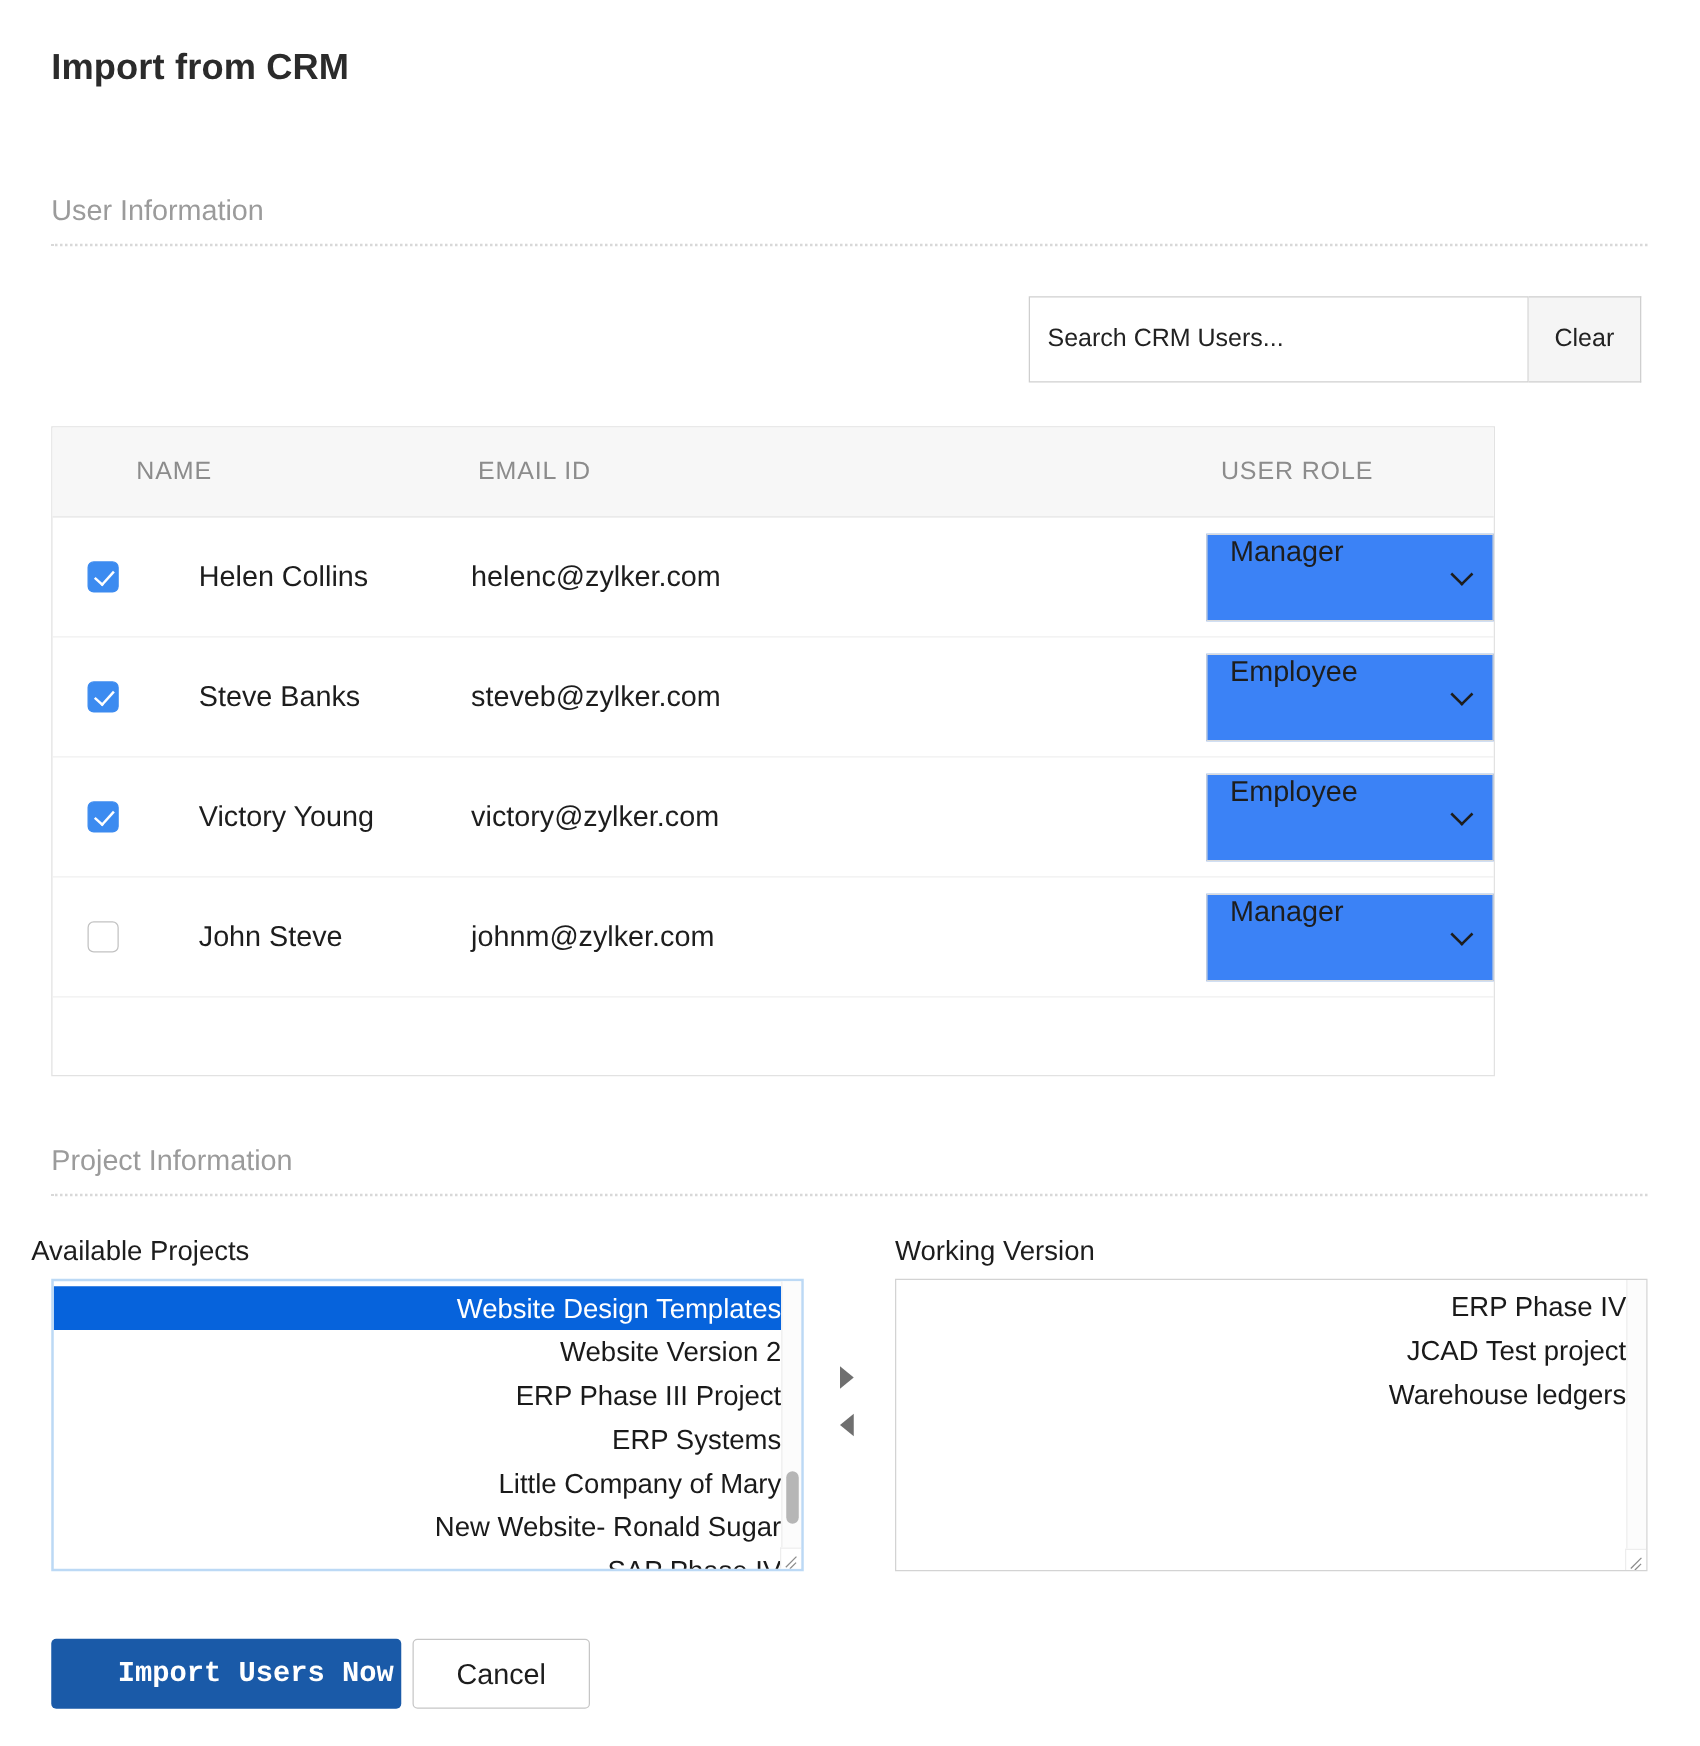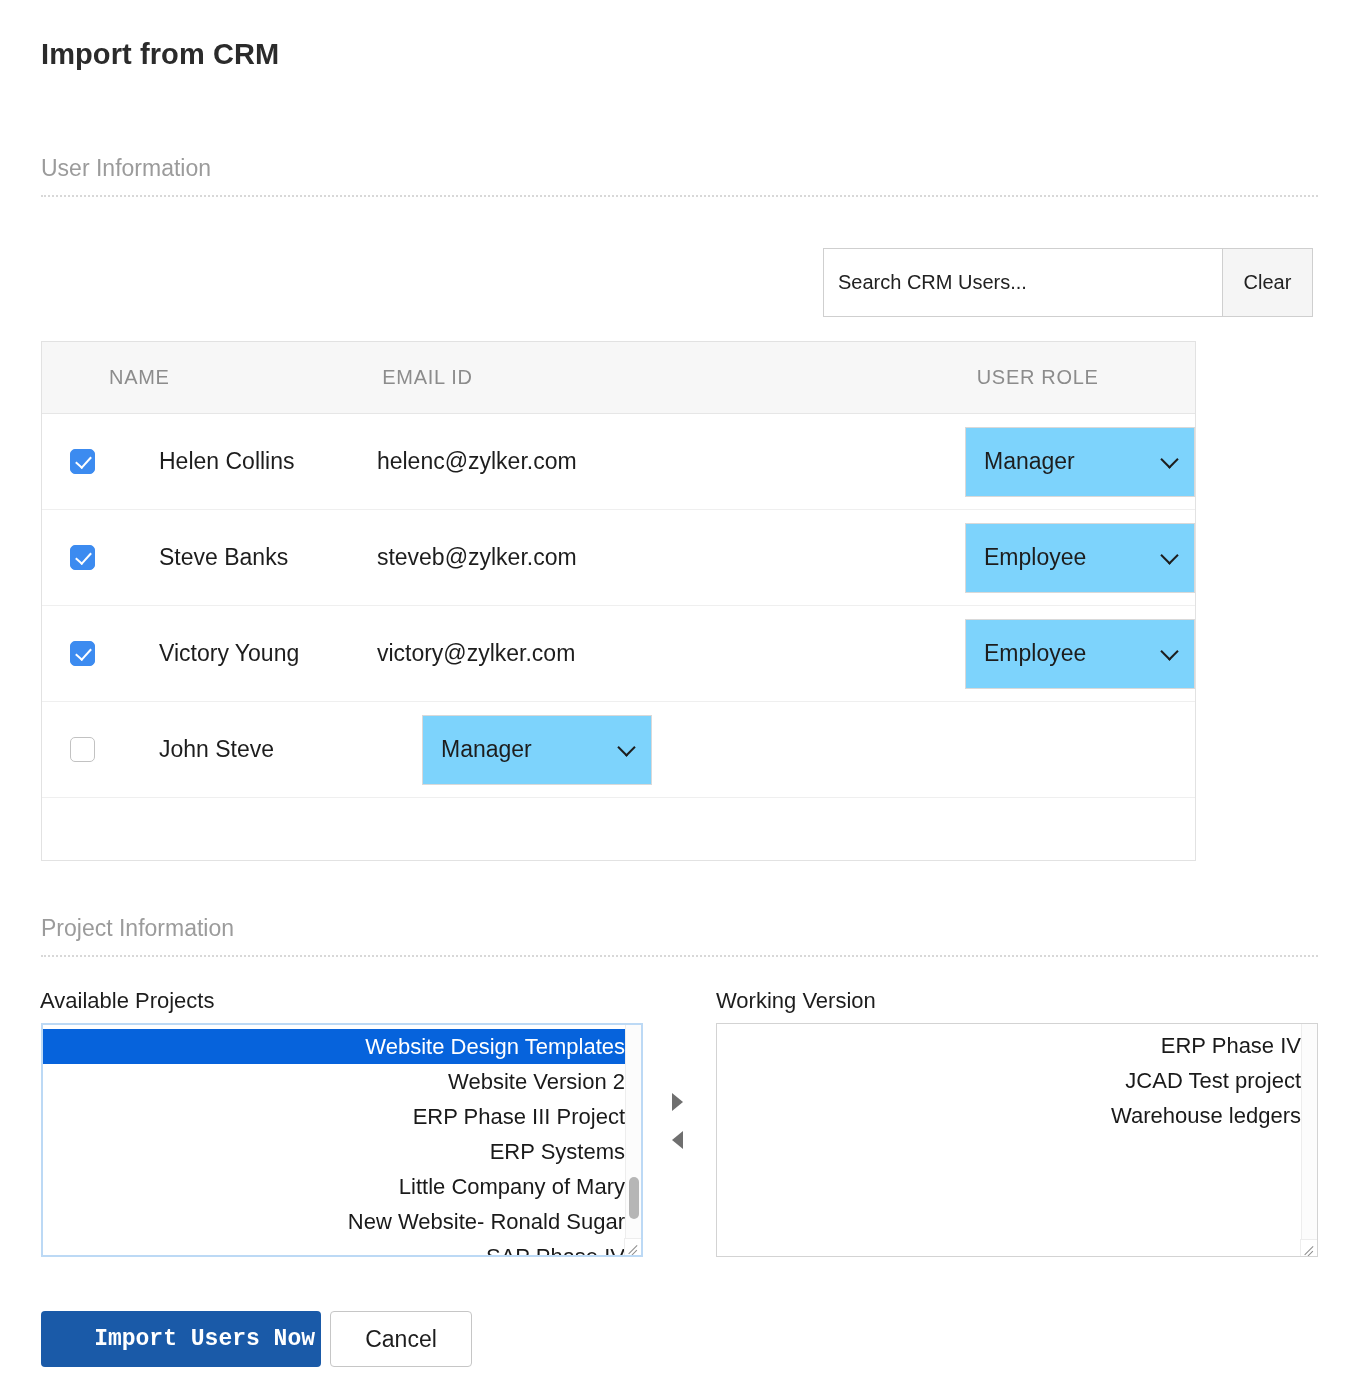--- a/index.html
+++ b/index.html
@@ -40,21 +40,21 @@
     padding-bottom: 13px;
     border-bottom: 2px dotted #d8d8d8;
   }
   .section-user { top: 155px; }
   .section-project { top: 915px; }
 
   
   .search-wrap {
     position: absolute;
     left: 823px;
-    top: 248px;
+    top: 237px;
     display: flex;
     align-items: stretch;
     height: 69px;
   }
   .search-input {
     width: 400px;
     height: 69px;
     border: 1px solid #cfcfcf;
     background: #ffffff;
     font-family: "Liberation Sans", sans-serif;
@@ -162,23 +162,22 @@
     border-width: 0 2.6px 2.6px 0;
     transform: rotate(42deg);
   }
 
   
   .role-select {
     position: relative;
     width: 240px;
     height: 70px;
     border: 1px solid #d9d9d9;
-    background: #7dd3fc;
-    display: flex;
-    align-items: center;
+    background: #3b82f6;
+    display: flex;
     padding: 0 18px;
     font-size: 23px;
     color: #1d1d1d;
     cursor: pointer;
   }
   .role-select .chev {
     position: absolute;
     right: 18px;
     top: 50%;
     width: 13px;
@@ -188,21 +187,21 @@
     border-width: 0 2.4px 2.4px 0;
     transform: rotate(45deg);
   }
 
   
   .proj-label {
     position: absolute;
     font-size: 22px;
     color: #1d1d1d;
   }
-  .label-available { left: 40px; top: 988px; }
+  .label-available { left: 25px; top: 988px; }
   .label-working   { left: 716px; top: 988px; }
 
   .listbox {
     position: absolute;
     background: #ffffff;
     overflow: hidden;
     text-align: right;
   }
   .listbox .inner {
     position: absolute;
@@ -391,20 +390,21 @@
         <span class="chev"></span>
       </div>
     </div>
   </div>
 
   <div class="trow">
     <div class="cell-name">
       <span class="cbx"></span>
       <span>John Steve</span>
     </div>
+    <div class="cell-email">johnm@zylker.com</div>
     <div class="cell-role">
       <div class="role-select">
         <span>Manager</span>
         <span class="chev"></span>
       </div>
     </div>
   </div>
 
   <div class="trow trow-empty"></div>
 </div>

